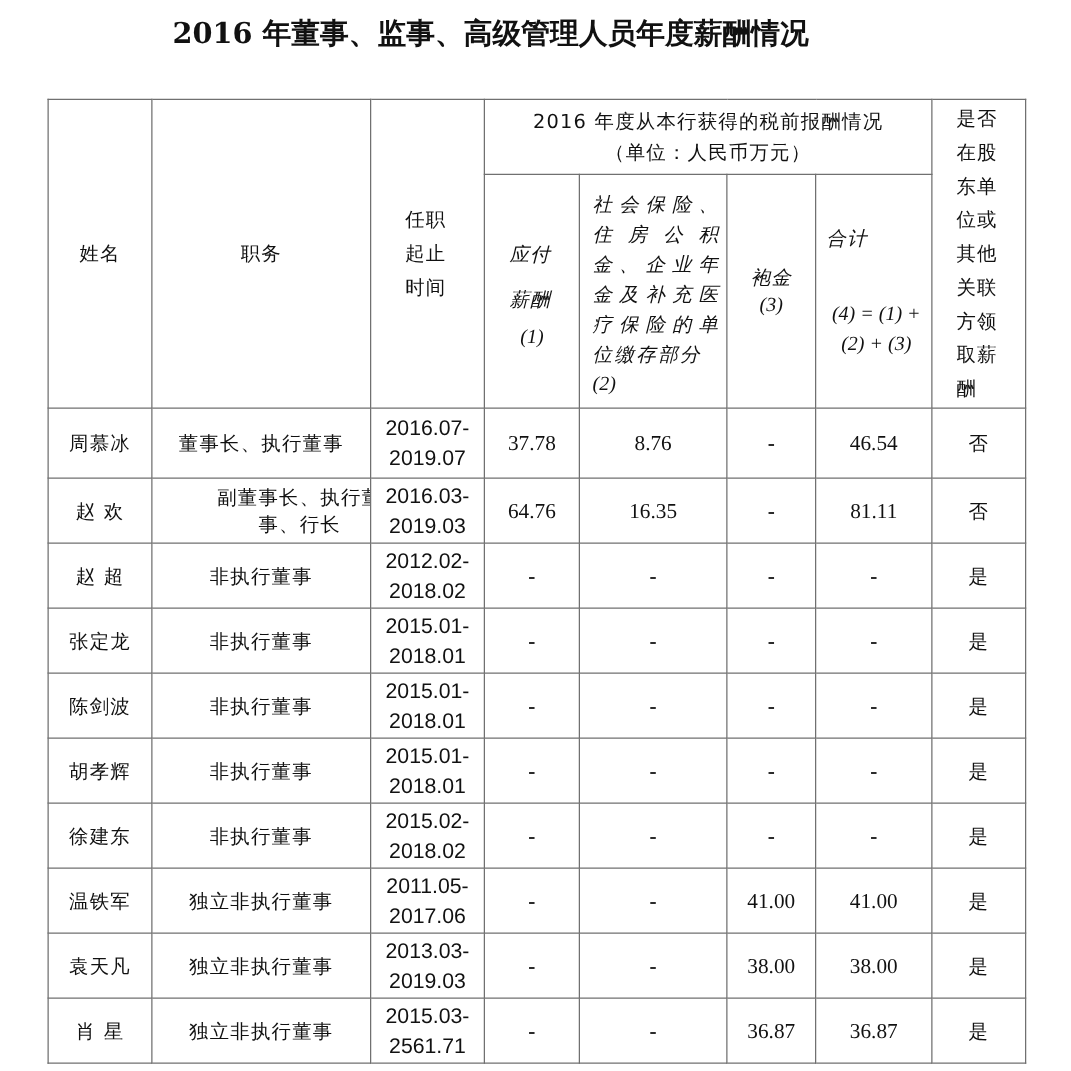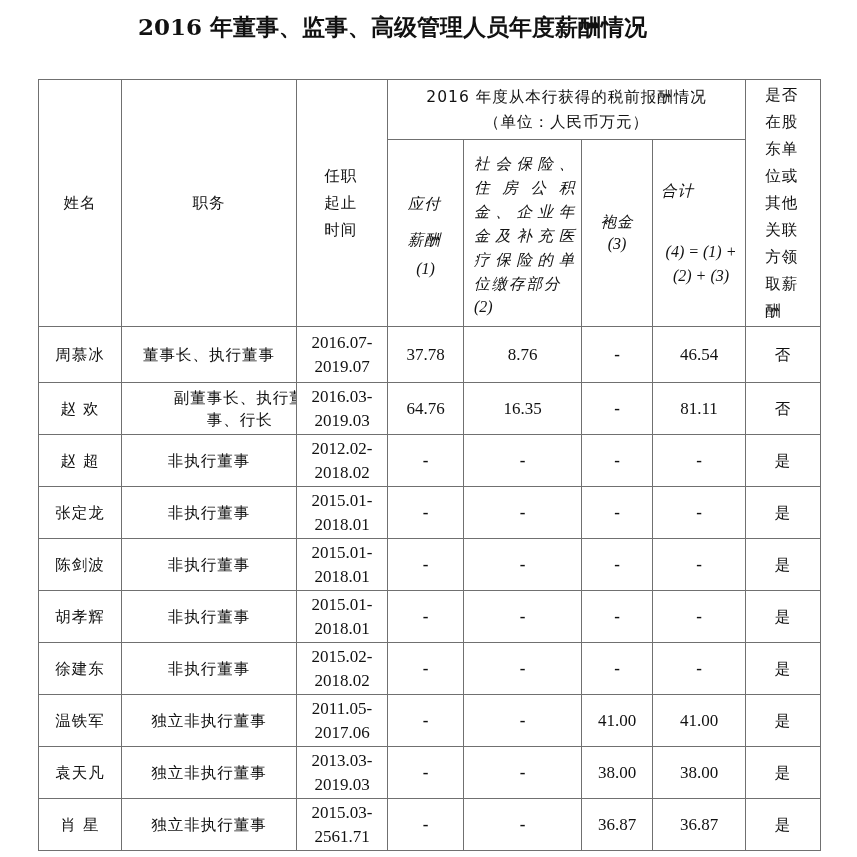--- a/index.html
+++ b/index.html
@@ -75,21 +75,21 @@
       word-break: break-all;
       line-height: 24px;
       letter-spacing: 2px;
     }
     .formula {
       font-family: "Liberation Serif", "DejaVu Serif", serif;
       font-size: 16px;
       letter-spacing: 0;
     }
     .date {
-      font-family: Liberation Serif, serif;
+      font-family: Liberation Sans, sans-serif;
       font-size: 17px;
       line-height: 24px;
       letter-spacing: 0;
     }
     .name-spaced {
       letter-spacing: 16px;
     }
     tr.hdr1 td { height: 59px; }
     tr.hdr2 td { height: 182px; font-style: italic; }
     tr.row td { height: 51px; }

